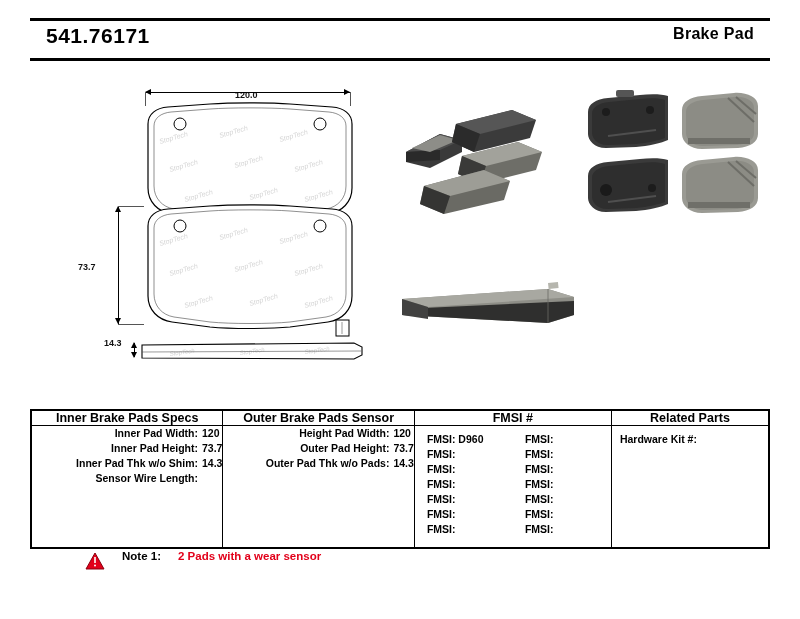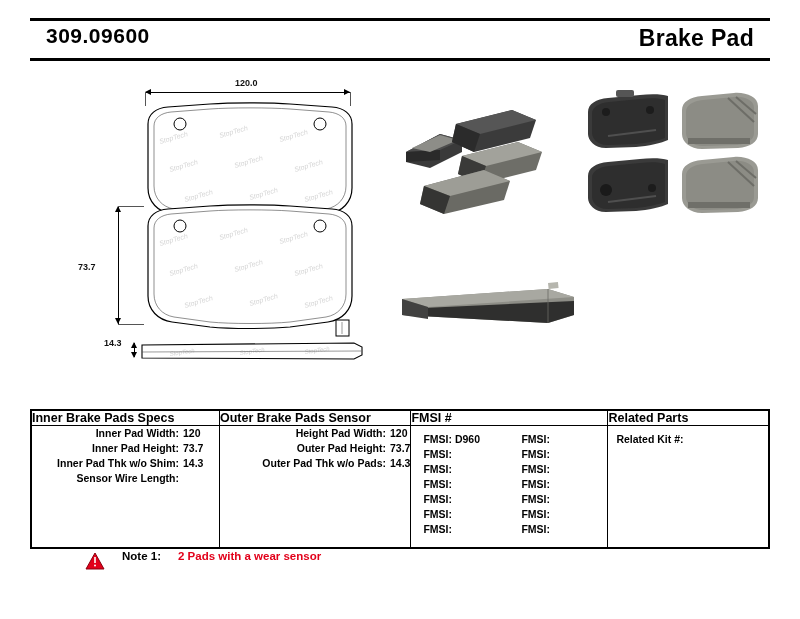--- a/index.html
+++ b/index.html
@@ -41,21 +41,21 @@
   .part-number {
     position: absolute;
     left: 46px; top: 24px;
     font-size: 21px;
     font-weight: bold;
     letter-spacing: 0.5px;
   }
   .product-title {
     position: absolute;
     right: 46px; top: 25px;
-    font-size: 23px;
+    font-size: 16px;
     font-weight: bold;
     letter-spacing: 0.3px;
   }
 
   
   .drawing {
     position: absolute;
     left: 30px; top: 66px;
     width: 740px;
     height: 320px;
@@ -128,21 +128,21 @@
     width: 740px;
     border: 2px solid #000;
     border-collapse: collapse;
   }
   .spec-table td, .spec-table th {
     border: 1px solid #000;
     padding: 0;
     vertical-align: top;
   }
   .col-head {
-    text-align: left;
+    text-align: center;
     font-size: 12.5px;
     font-weight: bold;
     padding: 5px 0 5px 0;
     background: #fff;
     border-bottom: 2px solid #000;
     margin-left: 36px;
   }
   .cell-body {
     padding: 6px 8px 10px 8px;
     font-size: 10.5px;
@@ -154,21 +154,21 @@
     white-space: nowrap;
   }
   .spec-row .lbl {
     font-weight: bold;
     text-align: right;
   }
   .spec-row .val {
     font-weight: bold;
     padding-left: 4px;
   }
-  .inner-col .spec-row { justify-content: flex-start; padding-left: 15px; }
+  .inner-col .spec-row { justify-content: flex-start; padding-left: 4px; margin-left: 30px; }
   .inner-col .lbl { width: 132px; }
   .outer-col .spec-row { justify-content: flex-start; padding-left: 8px; }
   .outer-col .lbl { width: 158px; }
 
   .fmsi-grid {
     display: flex;
     padding: 6px 0 10px 0;
   }
   .fmsi-col {
     width: 50%;
@@ -221,27 +221,27 @@
     width: 20px;
     height: 18px;
   }
 </style>
 </head>
 <body>
 
 <div class="sheet">
 
   <div class="header-rule-top"></div>
-  <div class="part-number">309.09600</div>
+  <div class="part-number">541.76171</div>
   <div class="product-title">Brake Pad</div>
   <div class="header-rule-bottom"></div>
 
   <div class="drawing">
 
-    <div class="dim-label" style="left:205px; top:12px;">120.0</div>
+    <div class="dim-label" style="left:205px; top:24px;">120.0</div>
     <div class="dimline-h" style="left:115px; top:26px; width:205px;"></div>
     <div class="arrow arrow-l" style="left:115px; top:23px;"></div>
     <div class="arrow arrow-r" style="left:314px; top:23px;"></div>
     <div class="ext-line" style="left:115px; top:26px; width:1px; height:14px;"></div>
     <div class="ext-line" style="left:320px; top:26px; width:1px; height:14px;"></div>
 
     <div class="cad" style="left:110px; top:36px;">
       <svg width="220" height="120" viewBox="0 0 220 120">
         <defs>
           <clipPath id="clipTop">
@@ -485,21 +485,21 @@
             <div class="fmsi-line">FMSI:</div>
             <div class="fmsi-line">FMSI:</div>
             <div class="fmsi-line">FMSI:</div>
             <div class="fmsi-line">FMSI:</div>
           </div>
         </div>
       </td>
 
       <td>
         <div class="related-body">
-          <div class="related-line">Related Kit #:</div>
+          <div class="related-line">Hardware Kit #:</div>
         </div>
       </td>
     </tr>
   </tbody>
     </table>
 
   <div class="notes">
     <div class="note-line">
       <span class="warn-icon">
         <svg width="20" height="18" viewBox="0 0 20 18">

